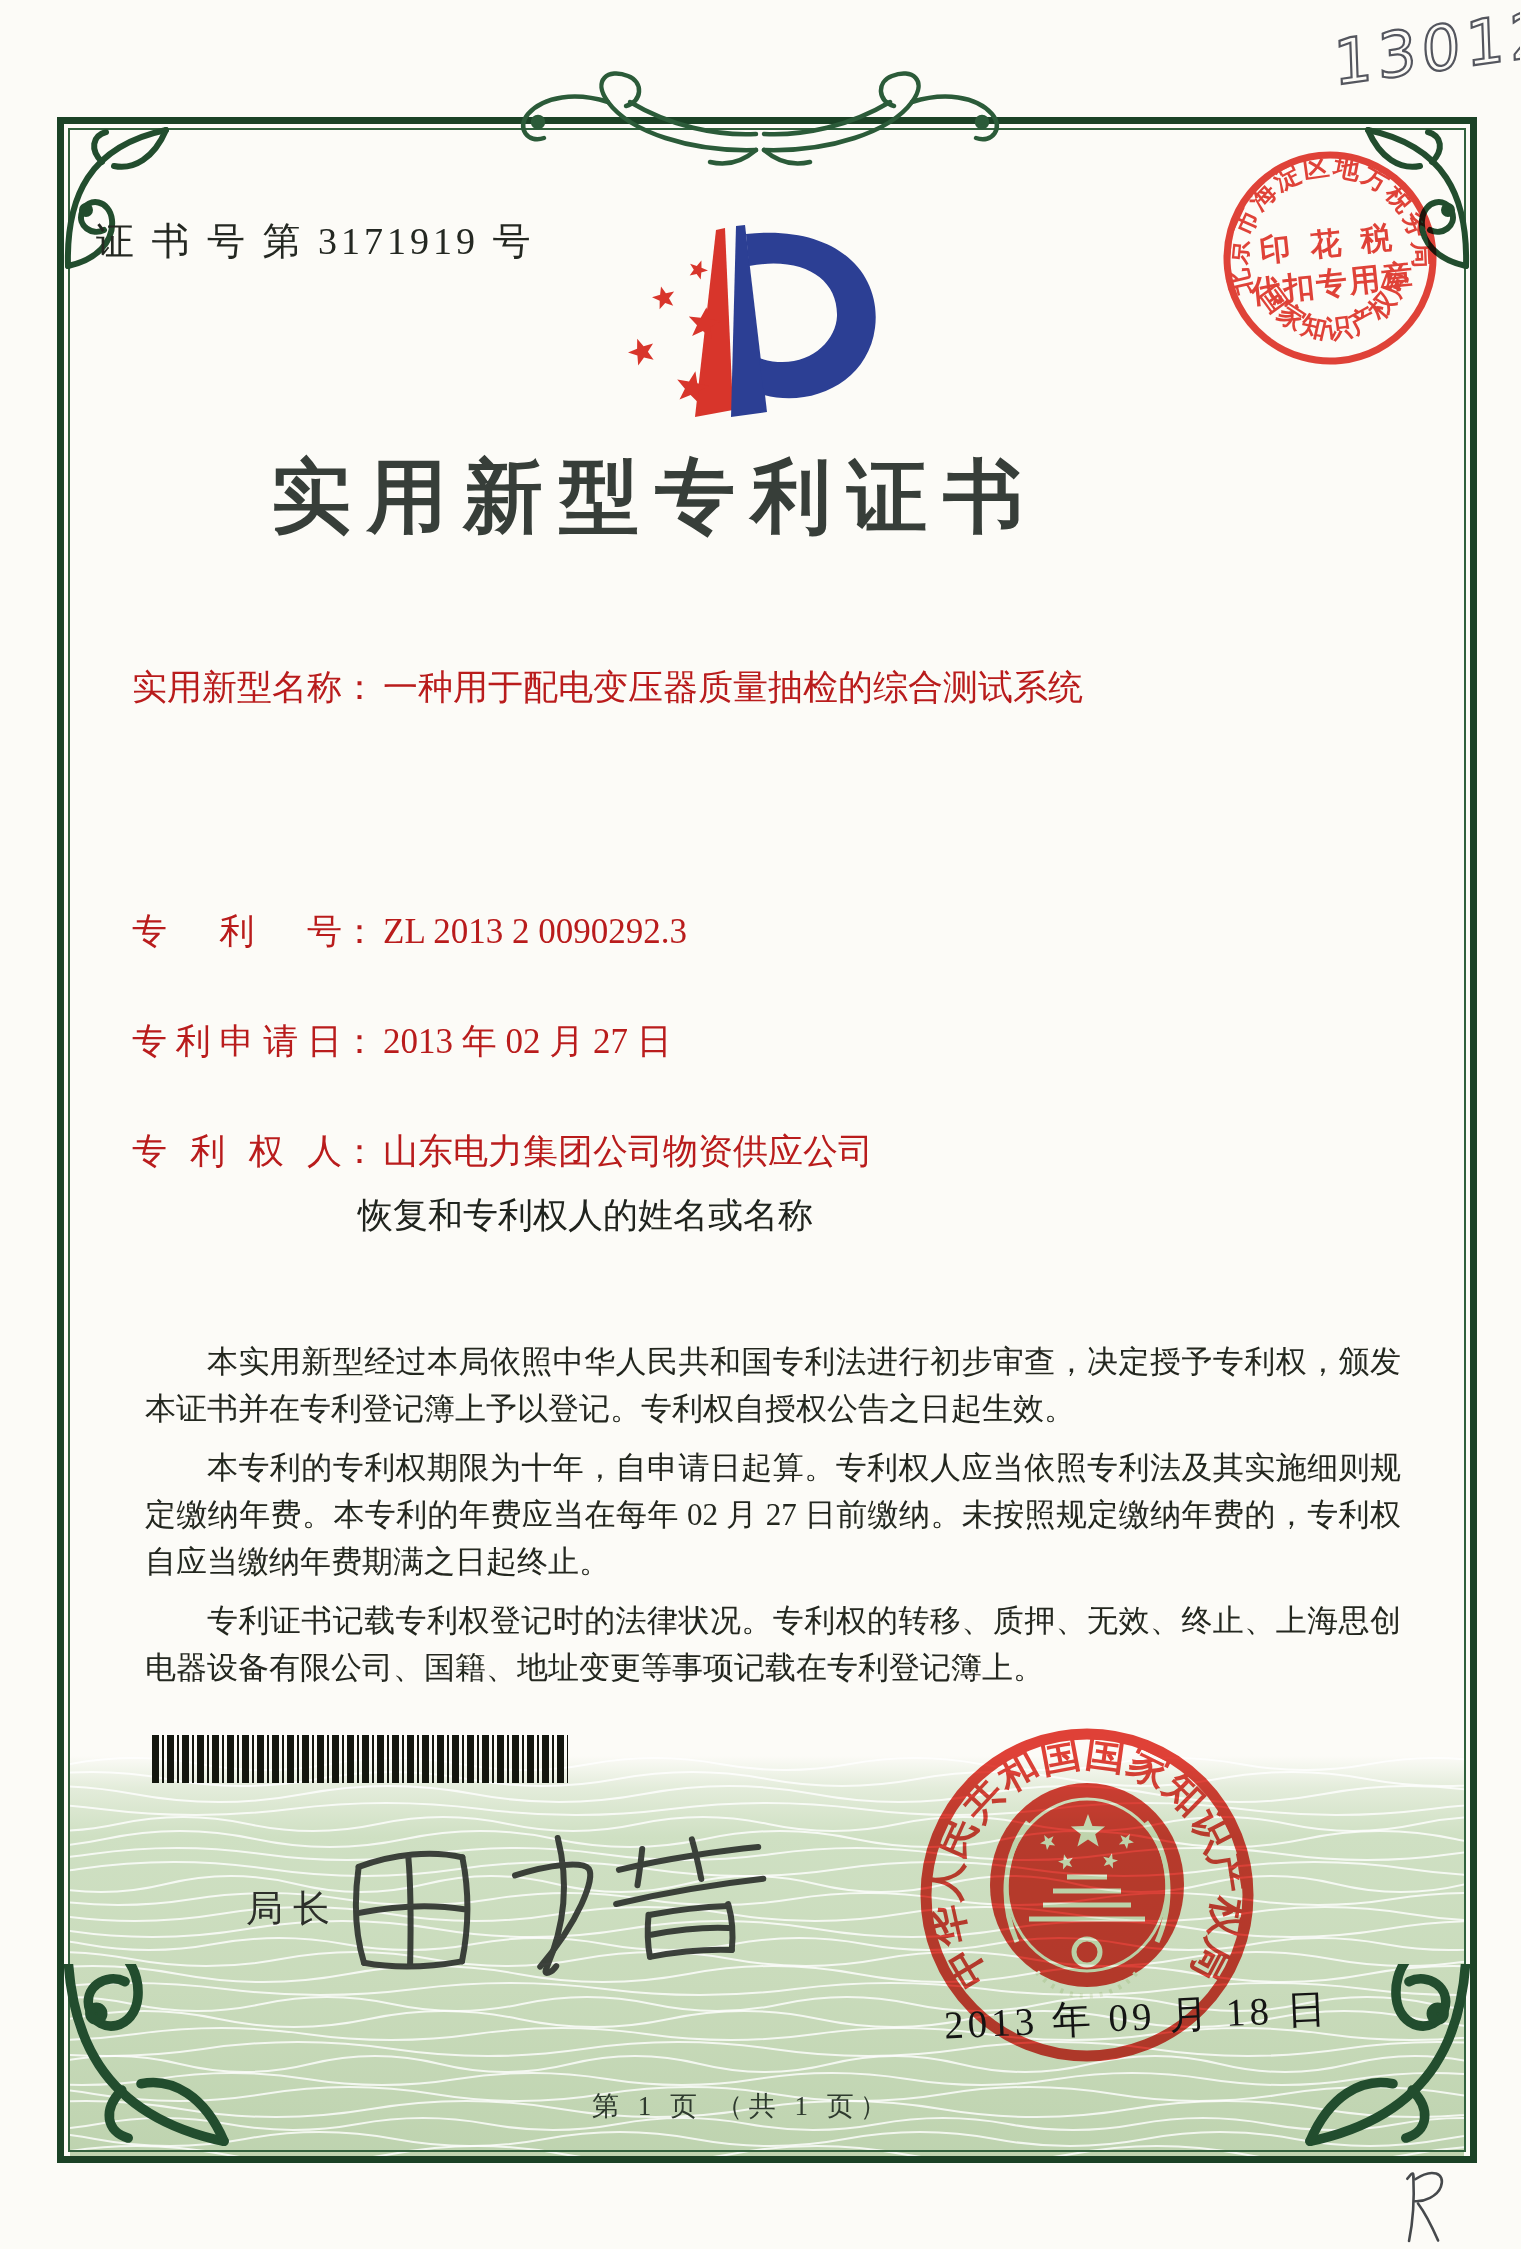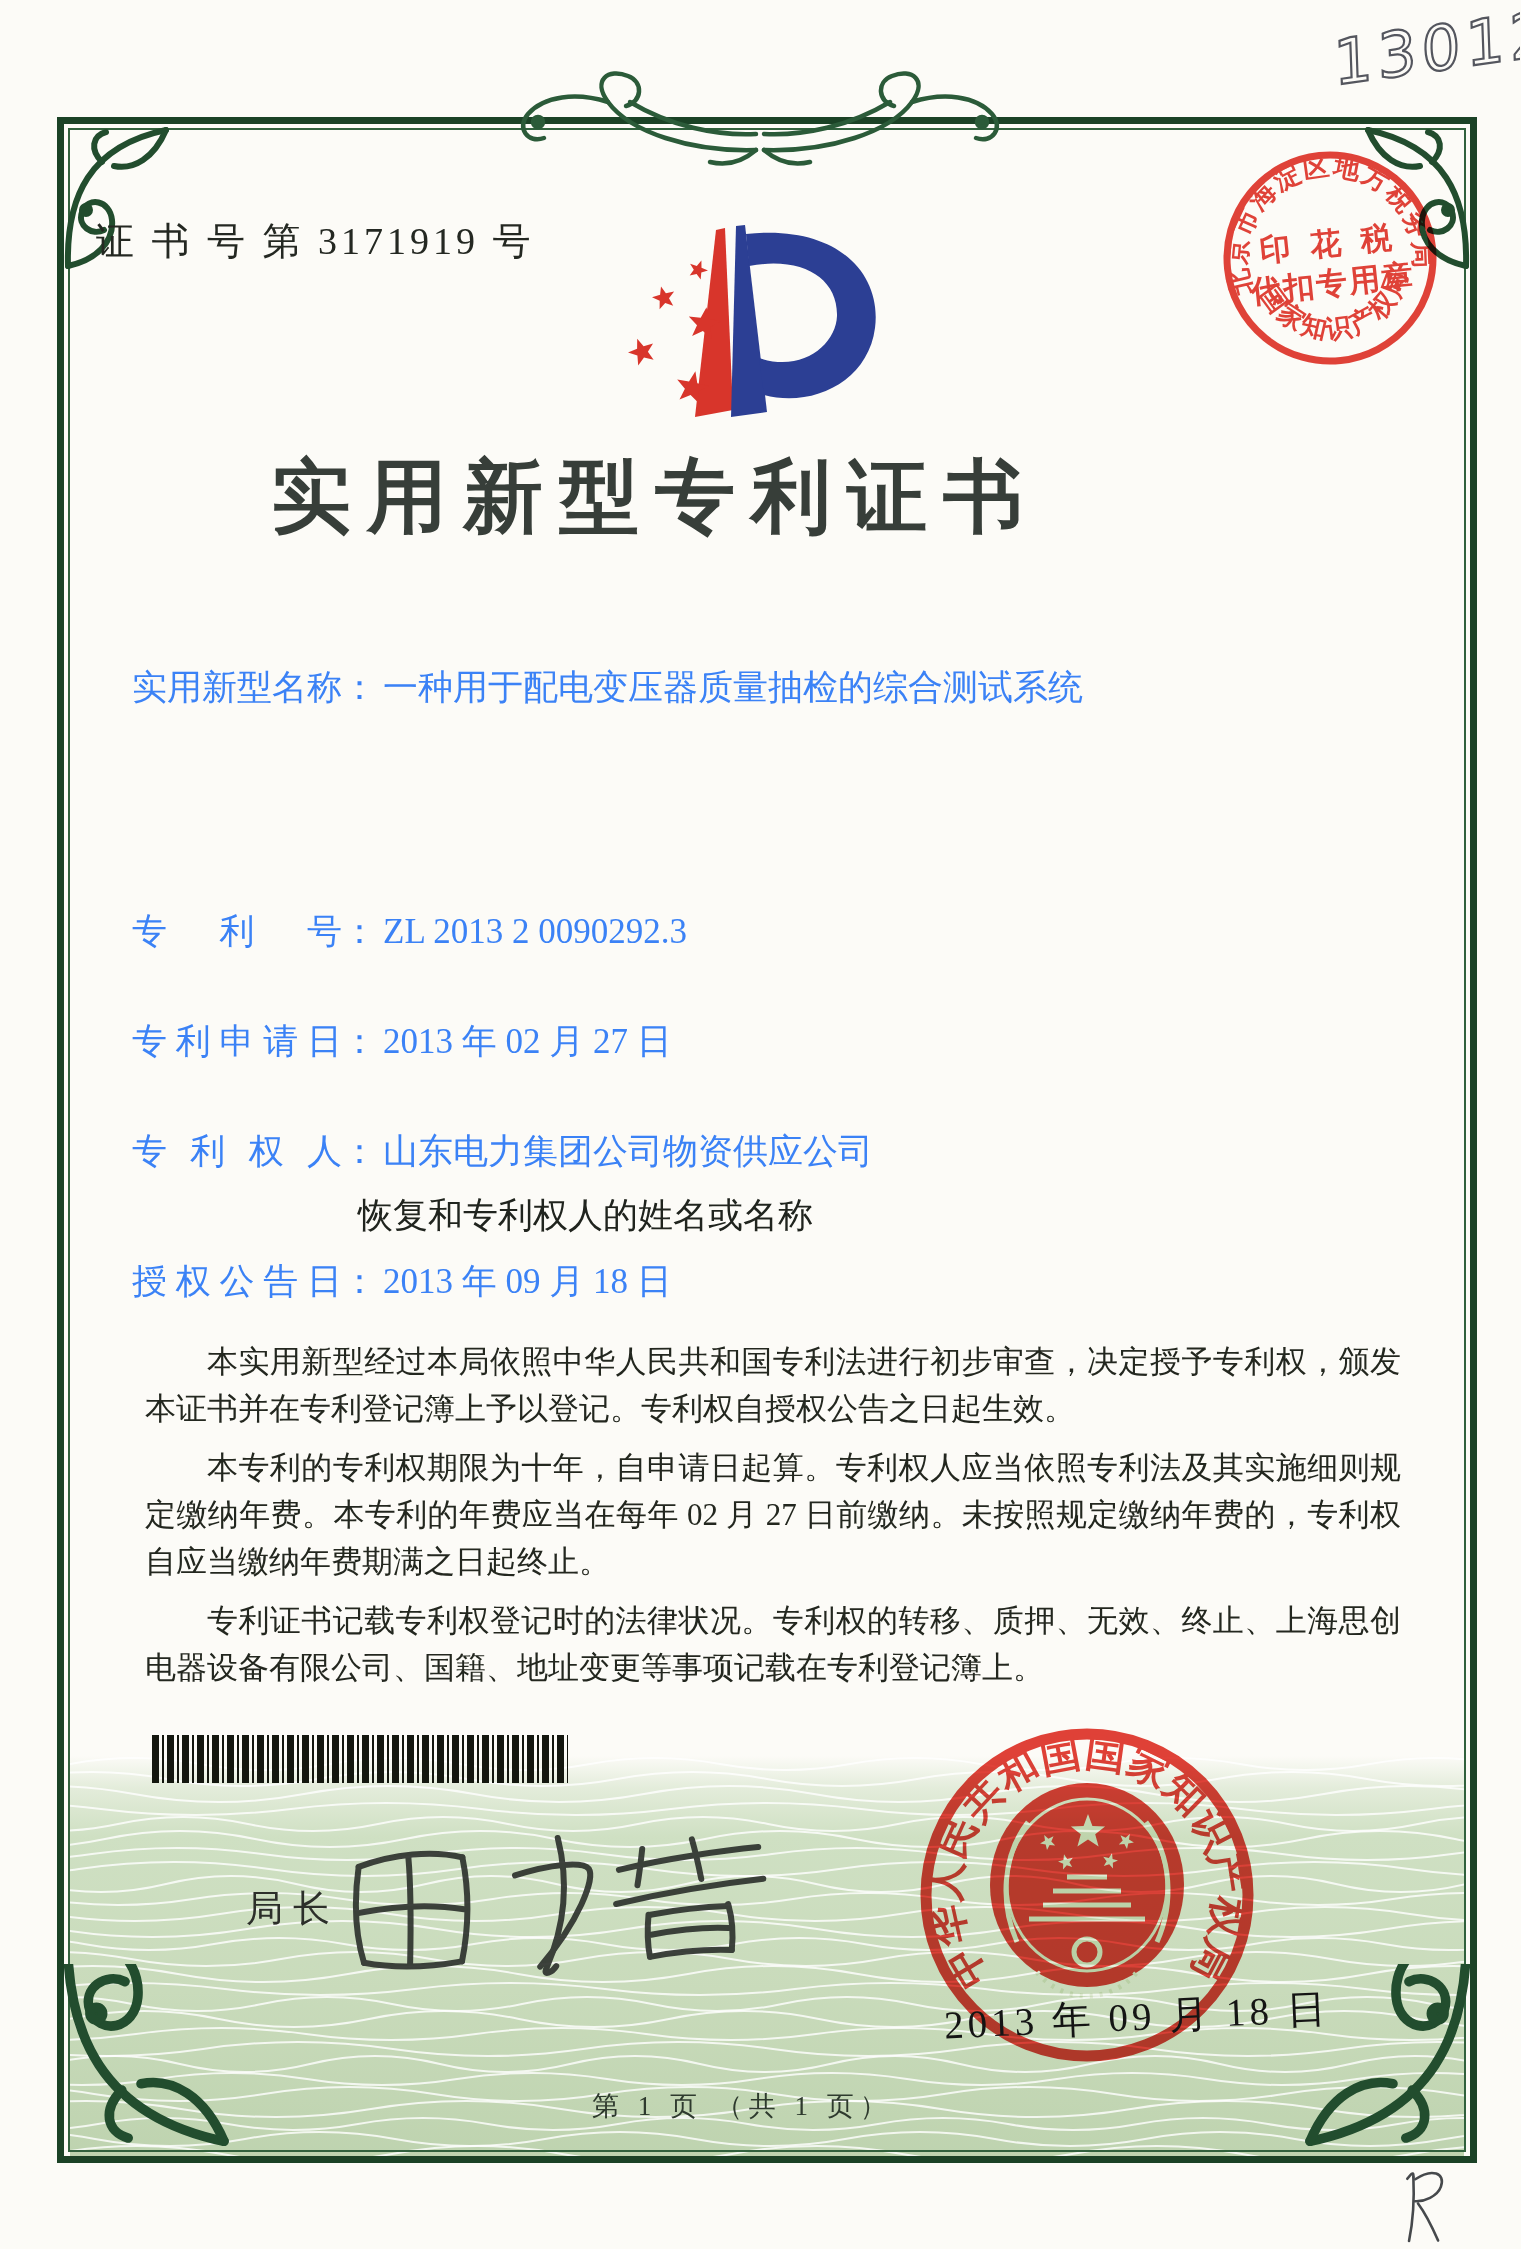--- a/index.html
+++ b/index.html
@@ -11,21 +11,21 @@
   .frame-inner{position:absolute;left:4px;top:4px;right:4px;bottom:4px;border:2px solid #31613d;}
   
   .band{position:absolute;left:70px;top:1756px;width:1394px;height:404px;
         background:linear-gradient(180deg,rgba(207,224,195,0) 0%,rgba(207,224,195,.55) 8%,
                    #cfe0c3 20%,#c9dbbb 58%,#bed3af 100%);}
   .band svg{position:absolute;left:0;top:0;}
   
   .cert-no{position:absolute;left:96px;top:216px;font-size:38px;letter-spacing:4px;color:#242822;white-space:pre;}
   .title{position:absolute;left:0;top:444px;width:1294px;text-align:center;font-size:80px;
          font-weight:700;letter-spacing:16px;text-indent:16px;color:#373e39;}
-  .row{position:absolute;left:132px;font-size:35px;white-space:nowrap;color:#3b82f6;}
+  .row{position:absolute;left:132px;font-size:35px;white-space:nowrap;color:#b91c1c;}
   .lbl{display:inline-block;width:210px;text-align:justify;text-align-last:justify;}
   .val{margin-left:6px;}
   .val2{position:absolute;left:358px;top:1192px;font-size:35px;color:#20241e;}
   .body{position:absolute;left:133px;top:1326px;width:1280px;font-size:31px;line-height:47px;
         text-align:justify;color:#23271f;}
   .body p{margin:12px;text-indent:2em;}
   .footer{position:absolute;left:592px;top:2088px;font-size:27px;letter-spacing:6px;color:#2e3a2e;}
   
   .barcode{position:absolute;left:152px;top:1735px;width:416px;height:48px;
     background:
@@ -165,23 +165,20 @@
   <div class="row" style="top:908px">
     <span class="lbl">专利号</span><span class="colon">：</span><span class="val">ZL 2013 2 0090292.3</span>
   </div>
   <div class="row" style="top:1018px">
     <span class="lbl">专利申请日</span><span class="colon">：</span><span class="val">2013 年 02 月 27 日</span>
   </div>
   <div class="row" style="top:1128px">
     <span class="lbl">专利权人</span><span class="colon">：</span><span class="val">山东电力集团公司物资供应公司</span>
   </div>
   <div class="val2">恢复和专利权人的姓名或名称</div>
-  <div class="row" style="top:1258px">
-    <span class="lbl">授权公告日</span><span class="colon">：</span><span class="val">2013 年 09 月 18 日</span>
-  </div>
 
   <div class="body">
     <p>本实用新型经过本局依照中华人民共和国专利法进行初步审查，决定授予专利权，颁发本证书并在专利登记簿上予以登记。专利权自授权公告之日起生效。</p>
     <p>本专利的专利权期限为十年，自申请日起算。专利权人应当依照专利法及其实施细则规定缴纳年费。本专利的年费应当在每年 02 月 27 日前缴纳。未按照规定缴纳年费的，专利权自应当缴纳年费期满之日起终止。</p>
     <p>专利证书记载专利权登记时的法律状况。专利权的转移、质押、无效、终止、上海思创电器设备有限公司、国籍、地址变更等事项记载在专利登记簿上。</p>
   </div>
 
   <div class="barcode"></div>
 
   <div class="sig-title">局长</div>

